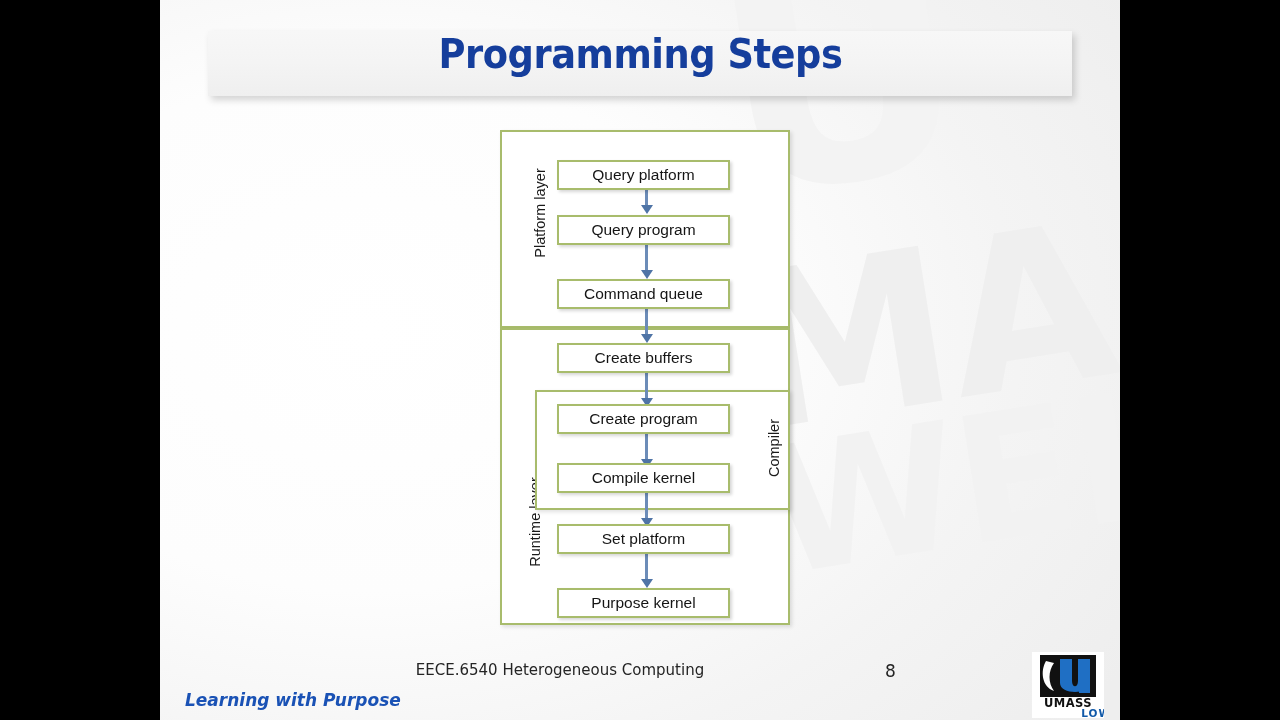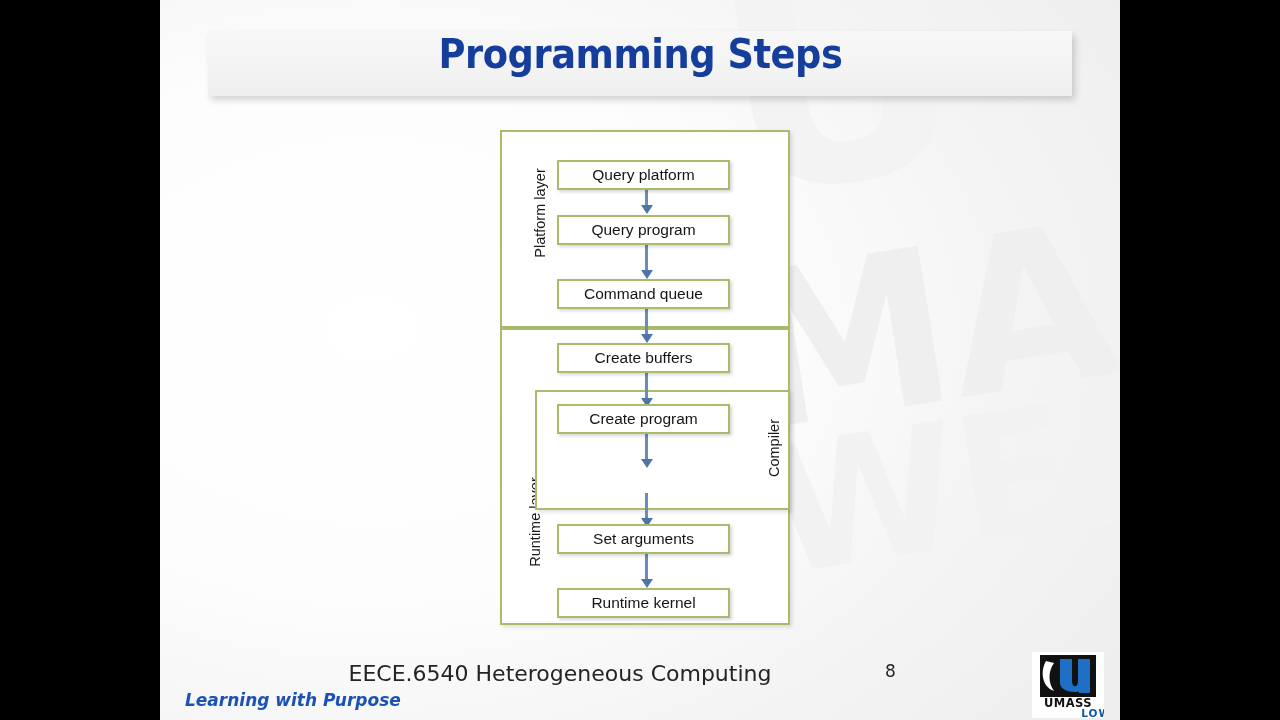--- a/index.html
+++ b/index.html
@@ -177,21 +177,21 @@
   }
 
   
   #footer-text {
     position: absolute;
     left: 0;
     top: 661px;
     width: 800px;
     text-align: center;
     font-family: "DejaVu Sans", sans-serif;
-    font-size: 22px;
+    font-size: 15px;
     color: #242424;
     z-index: 30;
     white-space: nowrap;
   }
   #page-number {
     position: absolute;
     left: 725px;
     top: 661px;
     font-family: "DejaVu Sans", sans-serif;
     font-size: 17px;
@@ -313,22 +313,23 @@
       <div class="arrow" style="top:554px;height:34px;">
         <div class="shaft" style="height:25px;"></div>
         <div class="head" style="top:25px;"></div>
       </div>
 
       <div class="step" style="top:160px;">Query platform</div>
       <div class="step" style="top:215px;">Query program</div>
       <div class="step" style="top:279px;">Command queue</div>
       <div class="step" style="top:343px;">Create buffers</div>
       <div class="step" style="top:404px;">Create program</div>
-      <div class="step" style="top:524px;">Set arguments</div>
-      <div class="step" style="top:588px;">Runtime kernel</div>
+      <div class="step" style="top:463px;">Compile kernel</div>
+      <div class="step" style="top:524px;">Set platform</div>
+      <div class="step" style="top:588px;">Purpose kernel</div>
 
     </div>
 
     <div id="footer-text">EECE.6540 Heterogeneous Computing</div>
     <div id="page-number">8</div>
     <div id="tagline">Learning with Purpose</div>
 
     <div id="logo">
       <svg id="logo-mark" viewBox="0 0 60 42">
         <rect x="0" y="0" width="60" height="42" fill="#ffffff"></rect>

